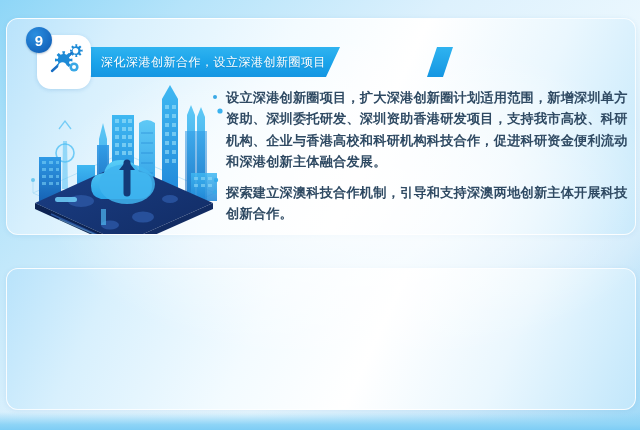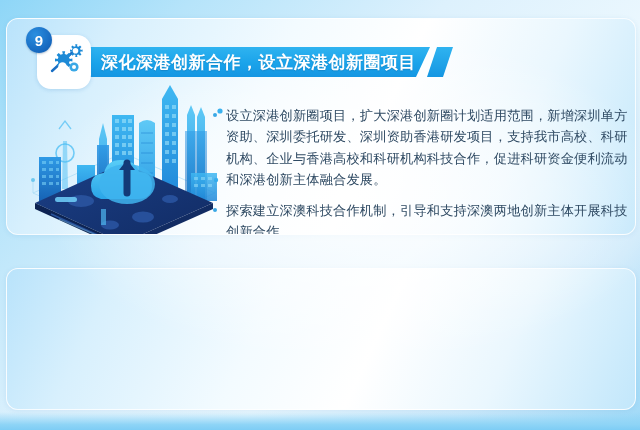--- a/index.html
+++ b/index.html
@@ -52,22 +52,22 @@
   .ribbon {
     position: absolute;
     height: 30px;
     background: linear-gradient(180deg, #2fb3f0 0%, #1aa3ea 55%, #1596e2 100%);
     display: flex;
     align-items: center;
     z-index: 6;
   }
   .ribbon-text {
     color: #ffffff;
-    font-size: 17px;
-    font-weight: bold;
+    font-size: 12px;
+    font-weight: normal;
     letter-spacing: 0.5px;
     white-space: nowrap;
     text-shadow: 0 1px 1px rgba(10,80,130,0.28);
     text-align: right;
   }
 
   
   .ribbon-1 {
     left: 78px;
     top: 28px;
@@ -116,21 +116,21 @@
     z-index: 10;
     box-shadow: 0 1px 2px rgba(10,60,110,0.3);
   }
   .num-1 { left: 19px;  top: 8px; }
 
   
   .bullets {
     position: absolute;
     z-index: 4;
   }
-  .bullets-1 { left: 205px; top: 86px; width: 418px; }
+  .bullets-1 { left: 205px; top: 68px; width: 418px; font-weight: bold; }
 
   .bullet {
     position: relative;
     padding-left: 14px;
     margin-bottom: 9px;
     font-size: 13.2px;
     line-height: 1.62;
     color: #2f4a63;
     letter-spacing: 0.2px;
   }

